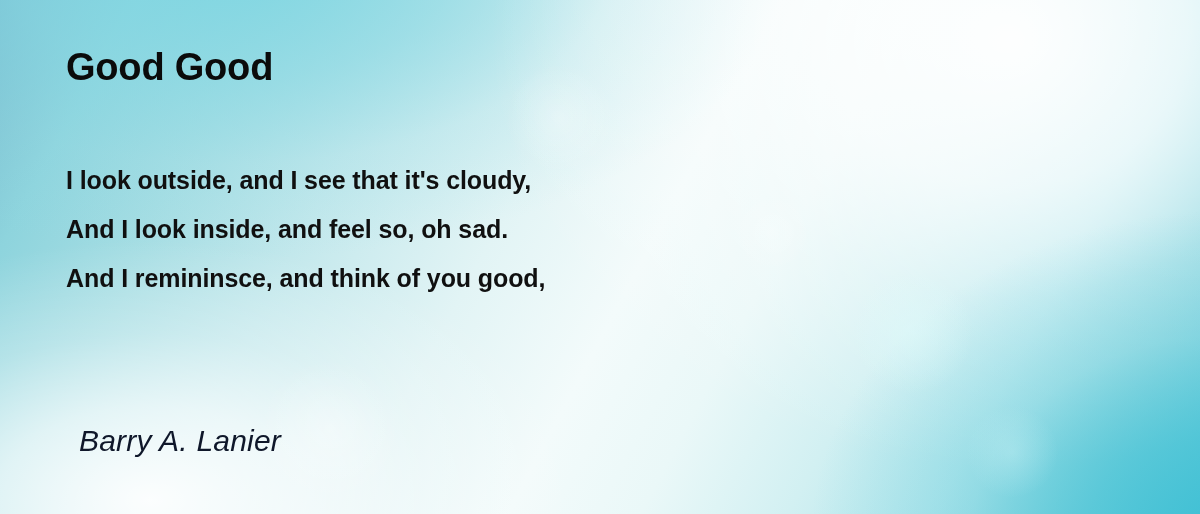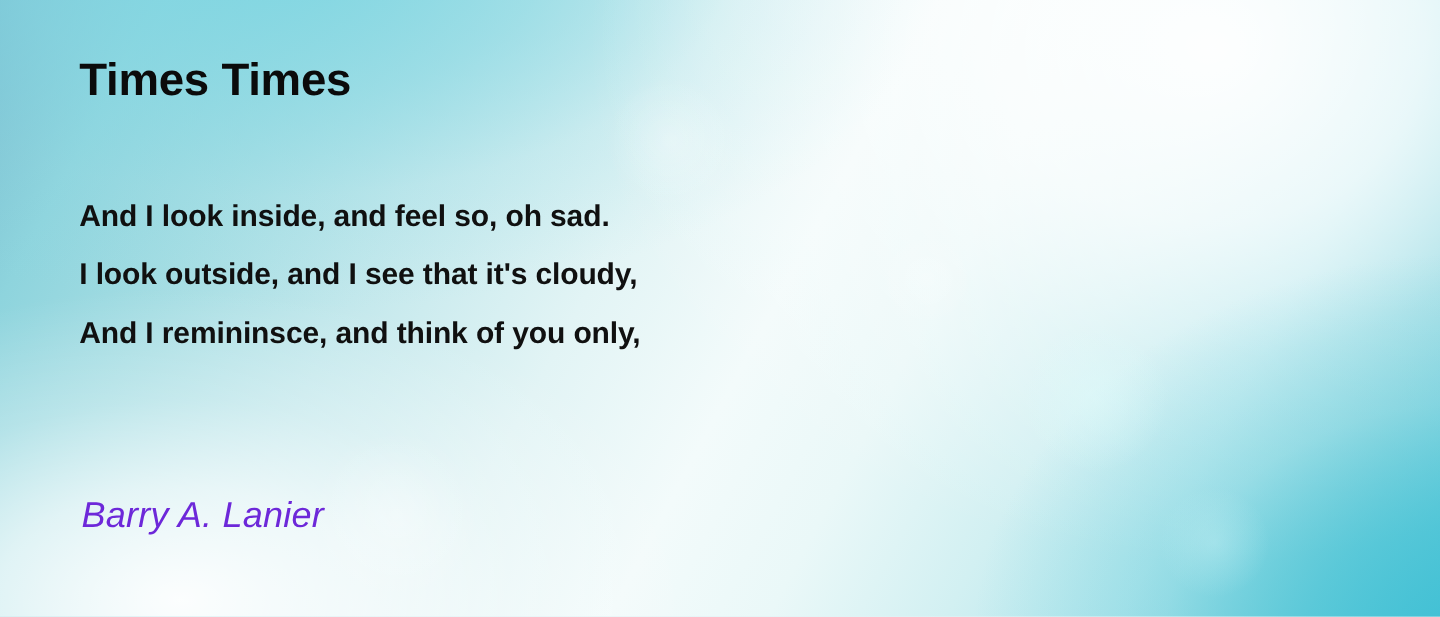--- a/index.html
+++ b/index.html
@@ -136,48 +136,48 @@
     color: #101010;
     line-height: 49px;
     white-space: nowrap;
     letter-spacing: -0.1px;
   }
 
   .poem-author {
     position: absolute;
     left: 68px;
     top: 415px;
-    margin: 0;
+    margin: 11px;
     font-size: 30px;
     font-style: italic;
     font-weight: normal;
-    color: #6d28d9;
+    color: #0f172a;
     line-height: 1.0;
     white-space: nowrap;
     letter-spacing: 0.2px;
   }
 </style>
 </head>
 <body>
 
 <div class="poster">
 
   <div class="bg-layer bg-base"></div>
   <div class="bg-layer bg-cyan-top"></div>
   <div class="bg-layer bg-white-right"></div>
   <div class="bg-layer bg-white-left"></div>
   <div class="bg-layer bg-teal-corner"></div>
   <div class="bg-layer bg-bokeh"></div>
 
   <div class="content">
 
-    <h1 class="poem-title">Times Times</h1>
+    <h1 class="poem-title">Good Good</h1>
 
     <div class="poem-body">
+      <div class="poem-line">I look outside, and I see that it's cloudy,</div>
       <div class="poem-line">And I look inside, and feel so, oh sad.</div>
-      <div class="poem-line">I look outside, and I see that it's cloudy,</div>
-      <div class="poem-line">And I remininsce, and think of you only,</div>
+      <div class="poem-line">And I remininsce, and think of you good,</div>
     </div>
 
     <div class="poem-author">Barry A. Lanier</div>
 
   </div>
 </div>
 
 </body></html>

